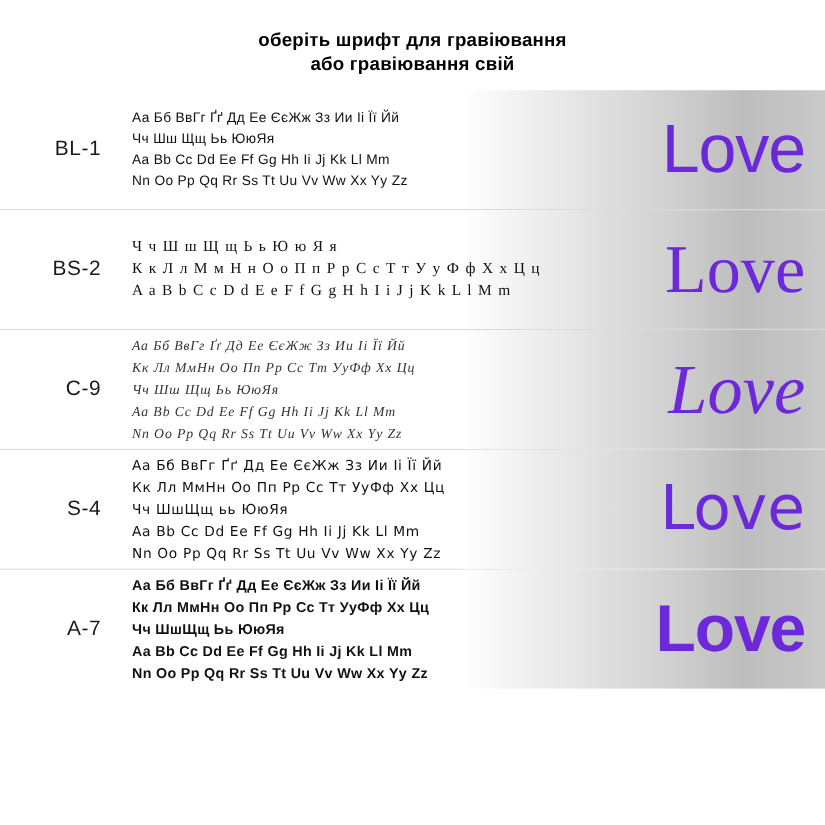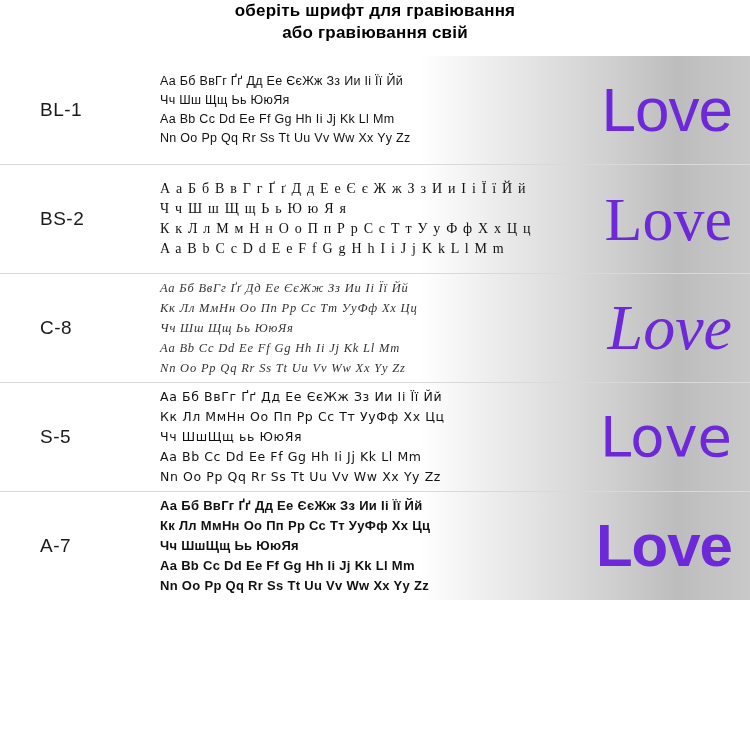--- a/index.html
+++ b/index.html
@@ -15,20 +15,21 @@
     overflow: hidden;
   }
   .page {
     position: relative;
     width: 750px;
     height: 750px;
     box-sizing: border-box;
   }
   .heading {
     text-align: center;
+    padding-top: 26px;
   }
   .heading .line1 {
     font-size: 17px;
     font-weight: bold;
     letter-spacing: 0.2px;
     line-height: 22px;
   }
   .heading .line2 {
     font-size: 17px;
     font-weight: bold;
@@ -45,26 +46,25 @@
     display: flex;
     align-items: center;
     border-bottom: 1px solid #d9d9d9;
     background: #ffffff;
   }
   .row:last-child { border-bottom: none; }
 
   .row-code {
     width: 92px;
     flex: 0 0 92px;
-    text-align: left;
+    text-align: right;
     font-size: 19px;
     letter-spacing: 0.5px;
     color: #1a1a1a;
     z-index: 3;
-    padding-left: 40px;
   }
 
   .row-sample {
     flex: 1 1 auto;
     padding-right: 8px;
     z-index: 3;
   }
   .sample-line {
     white-space: nowrap;
     color: #111;
@@ -189,44 +189,43 @@
         <div class="sample-line">Aa  Bb  Cc  Dd  Ee  Ff  Gg  Hh  Ii  Jj  Kk  Ll  Mm</div>
         <div class="sample-line">Nn  Oo  Pp  Qq  Rr  Ss  Tt  Uu  Vv  Ww  Xx  Yy  Zz</div>
       </div>
     </div>
 
     <div class="row f-bs2">
       <div class="band"></div>
       <div class="band-word w-bs2">Love</div>
       <div class="row-code">BS-2</div>
       <div class="row-sample">
-        <div class="sample-line">А а Б б В в Г г Ґ ґ Д д Е е Є є Ж ж З з И и І і Ї ї Й й</div>
         <div class="sample-line">Ч ч Ш ш Щ щ Ь ь Ю ю Я я</div>
         <div class="sample-line">К к Л л М м Н н О о П п Р р С с Т т У у Ф ф Х х Ц ц</div>
         <div class="sample-line">A a B b C c D d E e F f G g H h I i J j K k L l M m</div>
       </div>
     </div>
 
     <div class="row f-c3">
       <div class="band"></div>
       <div class="band-word w-c3">Love</div>
-      <div class="row-code">C-8</div>
+      <div class="row-code">C-9</div>
       <div class="row-sample">
         <div class="sample-line">Аа  Бб  ВвГг  Ґґ  Дд  Ее  ЄєЖж  Зз   Ии  Іі  Її  Йй</div>
         <div class="sample-line">Кк  Лл  МмНн  Оо  Пп  Рр  Сс  Тт  УуФф  Хх  Цц</div>
         <div class="sample-line">Чч  Шш Щщ  Ьь  ЮюЯя</div>
         <div class="sample-line">Aa  Bb  Cc  Dd  Ee  Ff  Gg  Hh  Ii  Jj  Kk  Ll  Mm</div>
         <div class="sample-line">Nn  Oo  Pp  Qq  Rr  Ss  Tt  Uu  Vv  Ww  Xx  Yy  Zz</div>
       </div>
     </div>
 
     <div class="row f-s4">
       <div class="band"></div>
       <div class="band-word w-s4">Love</div>
-      <div class="row-code">S-5</div>
+      <div class="row-code">S-4</div>
       <div class="row-sample">
         <div class="sample-line">Аа  Бб  ВвГг  Ґґ  Дд  Ее  ЄєЖж  Зз   Ии  Іі  Її  Йй</div>
         <div class="sample-line">Кк  Лл  МмНн  Оо  Пп  Рр  Сс  Тт  УуФф  Хх  Цц</div>
         <div class="sample-line">Чч  ШшЩщ  ьь  ЮюЯя</div>
         <div class="sample-line">Aa  Bb  Cc  Dd  Ee  Ff  Gg  Hh  Ii  Jj  Kk  Ll  Mm</div>
         <div class="sample-line">Nn  Oo  Pp  Qq  Rr  Ss  Tt  Uu  Vv  Ww  Xx  Yy  Zz</div>
       </div>
     </div>
 
     <div class="row f-a5">

